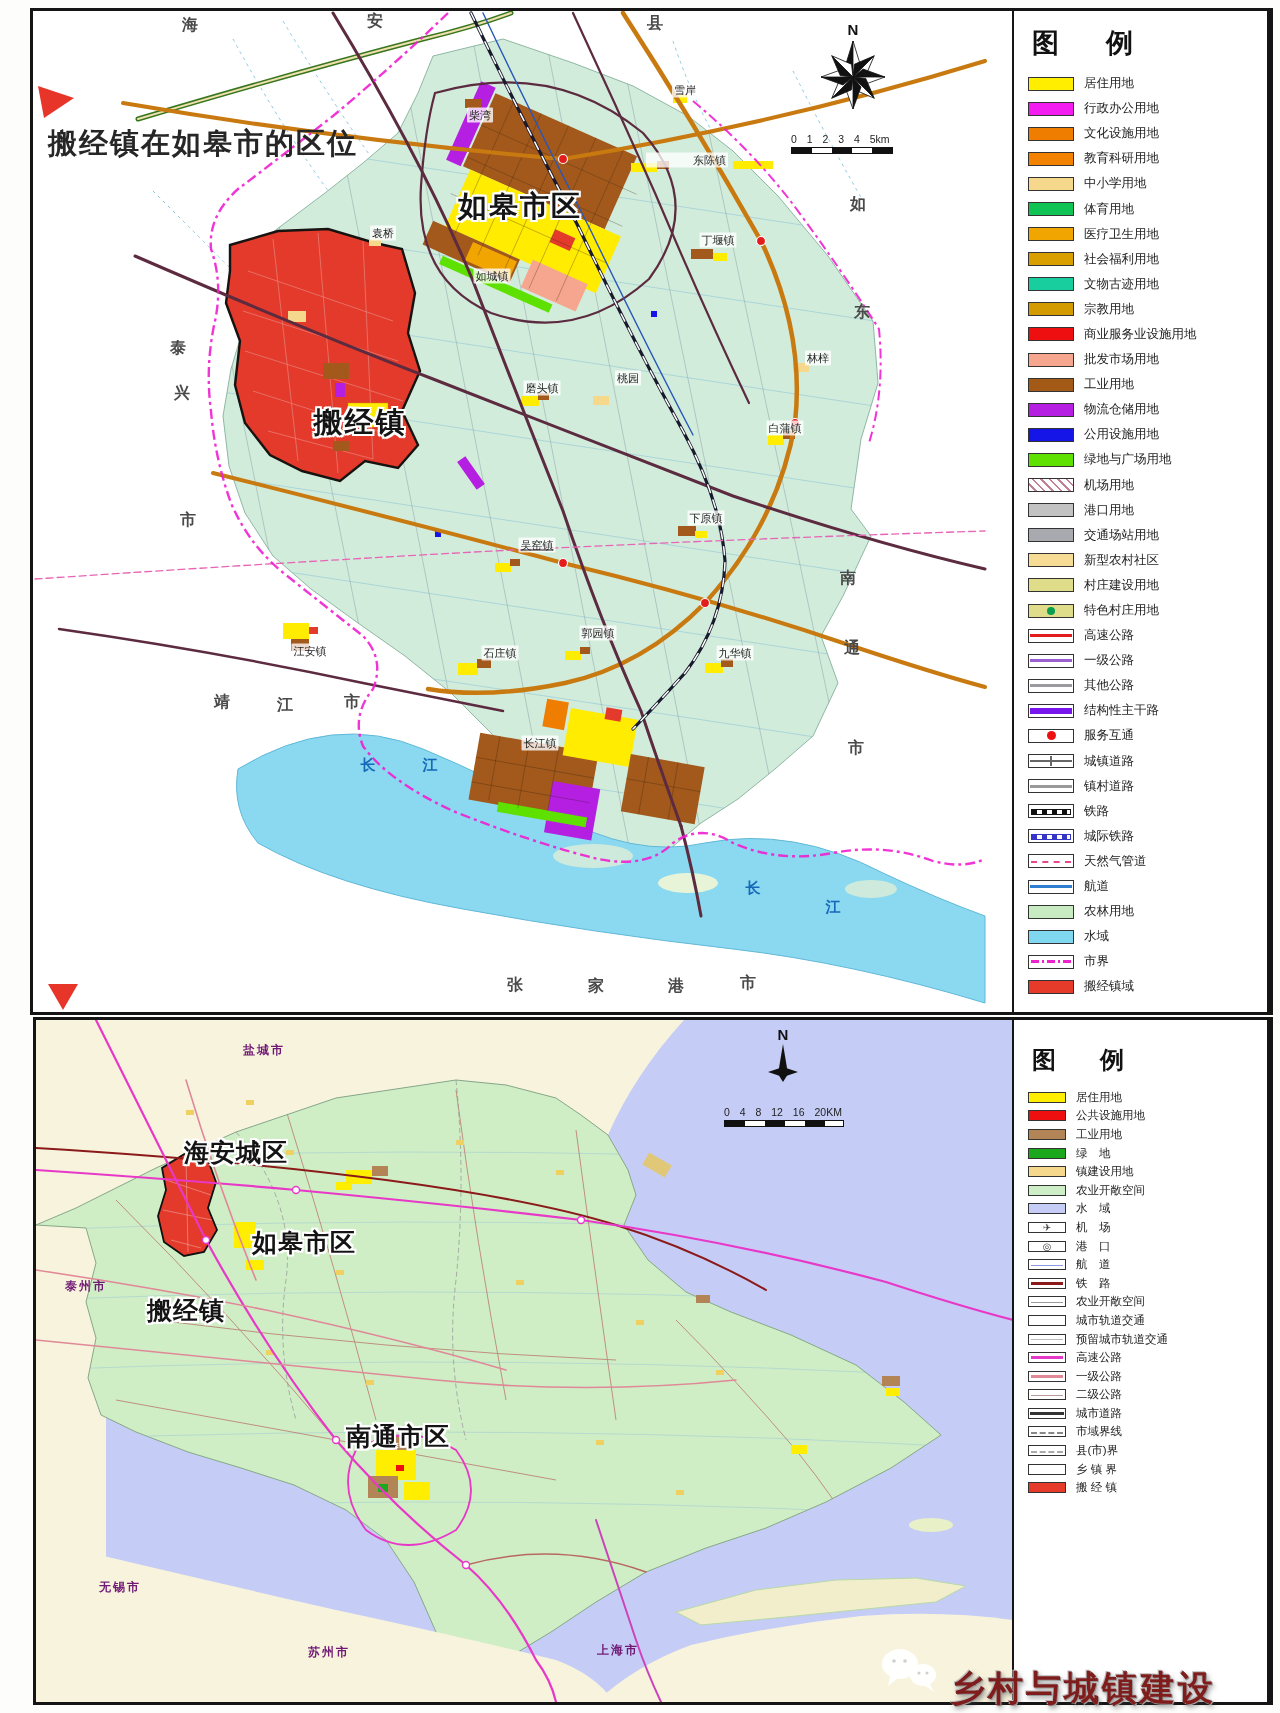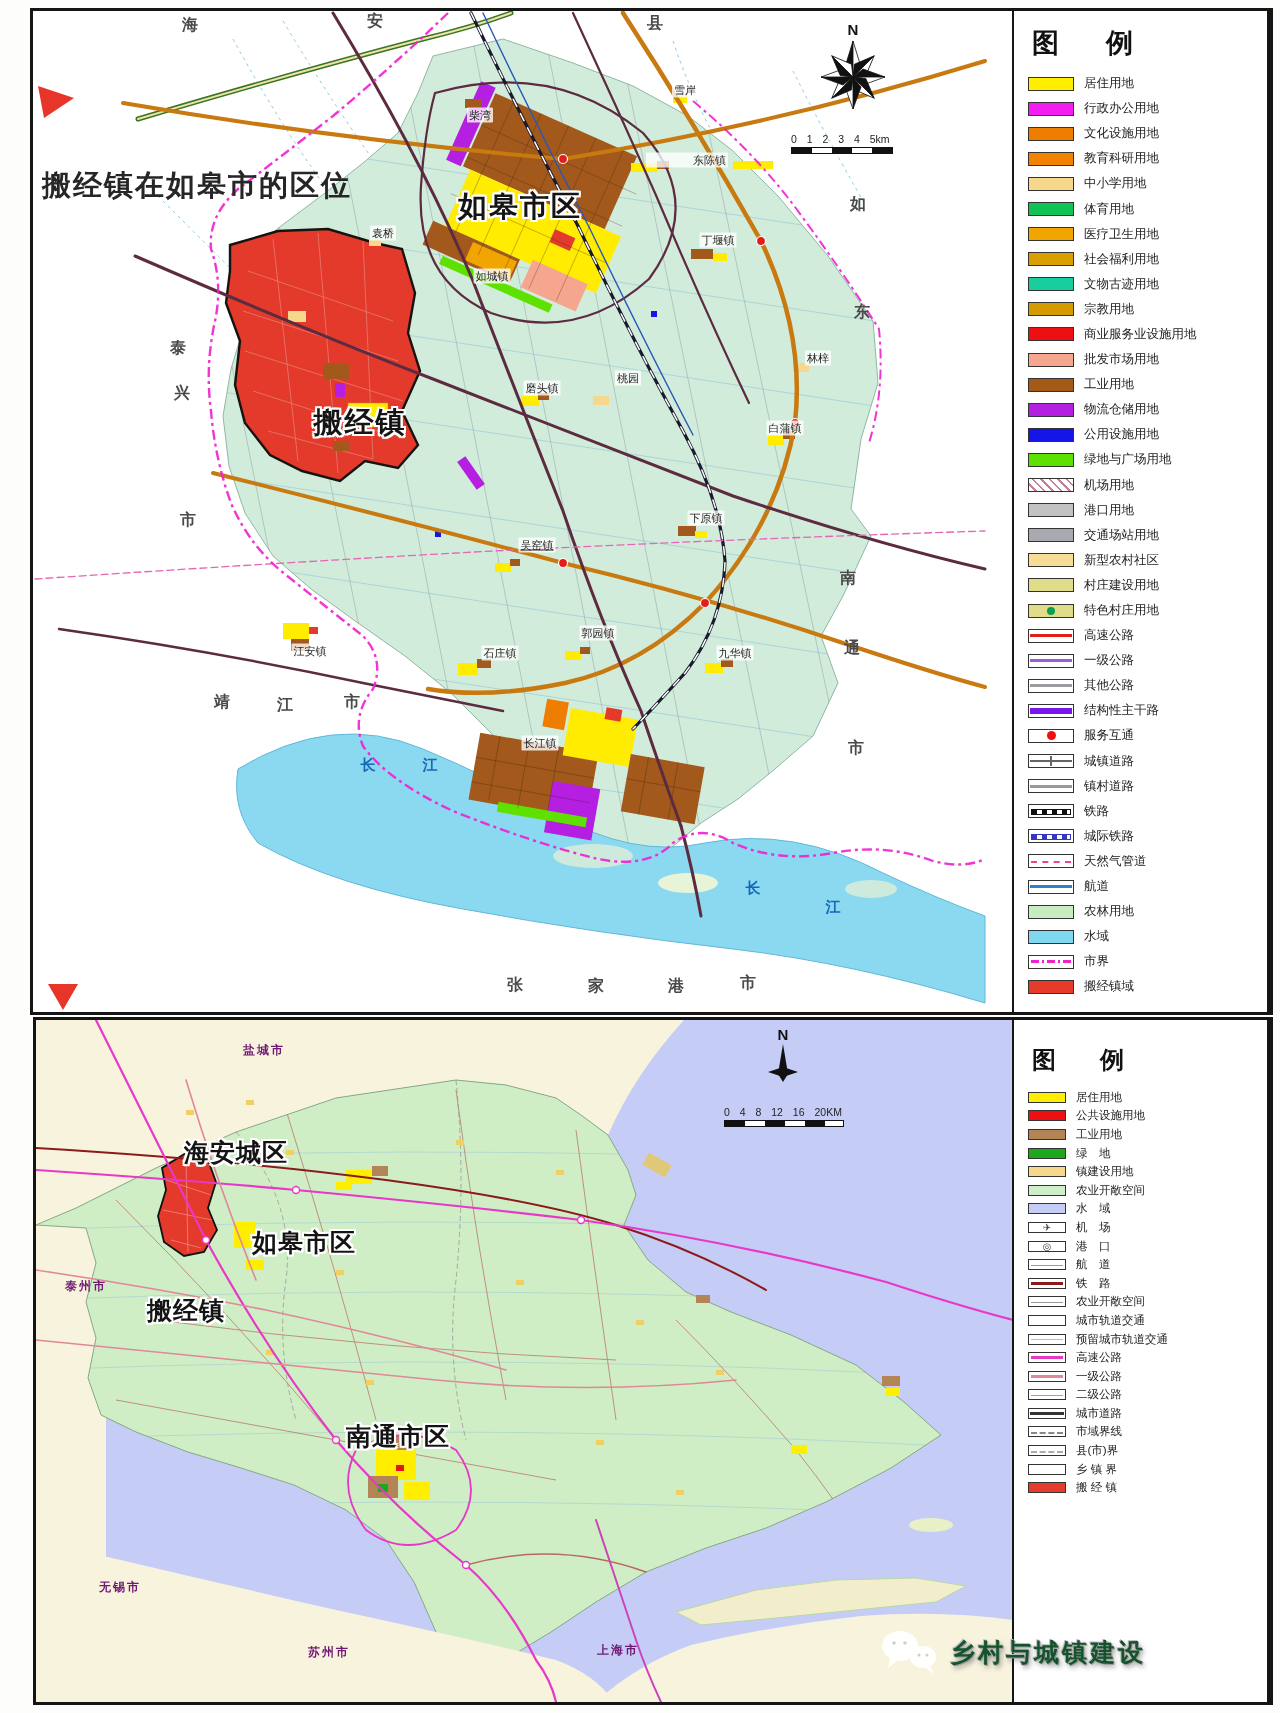--- a/index.html
+++ b/index.html
@@ -50,31 +50,31 @@
        text-shadow:-2px -2px 0 #fff,2px -2px 0 #fff,-2px 2px 0 #fff,2px 2px 0 #fff,0 2px 0 #fff,0 -2px 0 #fff,2px 0 0 #fff,-2px 0 0 #fff;}
   .big2{font-size:25px;font-weight:700;color:#141414;letter-spacing:1px;
        text-shadow:-2px -2px 0 #fff,2px -2px 0 #fff,-2px 2px 0 #fff,2px 2px 0 #fff,0 2px 0 #fff,0 -2px 0 #fff,2px 0 0 #fff,-2px 0 0 #fff;}
   .town{font-size:11px;color:#1d1d1d;background:rgba(255,255,255,.78);padding:0 2px;border-radius:1px;}
   .area{font-size:16px;color:#4a4a4a;font-weight:600;}
   .area2{font-size:12px;color:#701a75;font-weight:600;letter-spacing:2px;}
   .water{font-size:15px;color:#1668b8;font-weight:700;}
   .compass-n{font-size:15px;font-weight:700;color:#111;}
   
   .maintitle{position:absolute;font-size:29px;font-weight:700;color:#262626;letter-spacing:2px;z-index:30;}
-  #title1{left:42px;top:124px;margin-top:42px;}
+  #title1{left:48px;top:124px;}
   #title2{left:30px;top:948px;font-size:27px;}
   .flag{position:absolute;z-index:30;}
   .scalebox{position:absolute;z-index:20;}
   .scaletext{font-size:10.5px;color:#222;word-spacing:7px;margin-bottom:2px;}
   .scalebar{height:5px;border:1px solid #111;background:repeating-linear-gradient(90deg,#111 0 20px,#fff 20px 40px);}
   #scale1 .scalebar{width:100px;}
   #scale2 .scalebar{width:118px;}
   .watermark{position:absolute;left:878px;top:1628px;display:flex;align-items:center;gap:10px;z-index:40;}
-  .wm-text{font-size:25px;font-weight:700;color:#14532d;letter-spacing:3px;
-           text-shadow:1px 1px 0 #9a9a9a,-1px -1px 0 #bbb,2px 3px 5px rgba(60,60,60,.55);}
+  .wm-text{font-size:35px;font-weight:700;color:#7f1d1d;letter-spacing:3px;
+           text-shadow:1px 1px 0 #9a9a9a,-1px -1px 0 #bbb,2px 3px 5px rgba(60,60,60,.55);margin-top:37px;}
 </style>
 </head>
 <body>
 
 <div class="page">
 
   <svg class="flag" style="left:36px;top:84px;" width="42" height="38">
     <polygon points="2,2 38,14 8,34" fill="#e8352a"></polygon>
   </svg>
   <div class="maintitle" id="title1">搬经镇在如皋市的区位</div>

